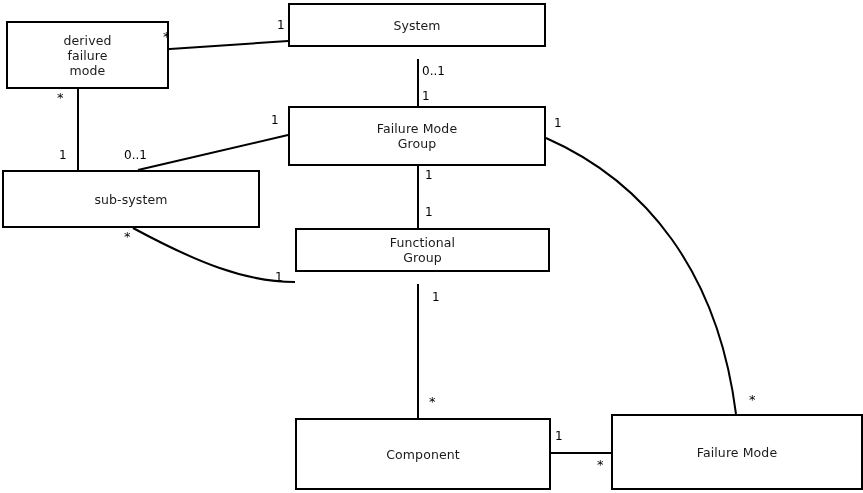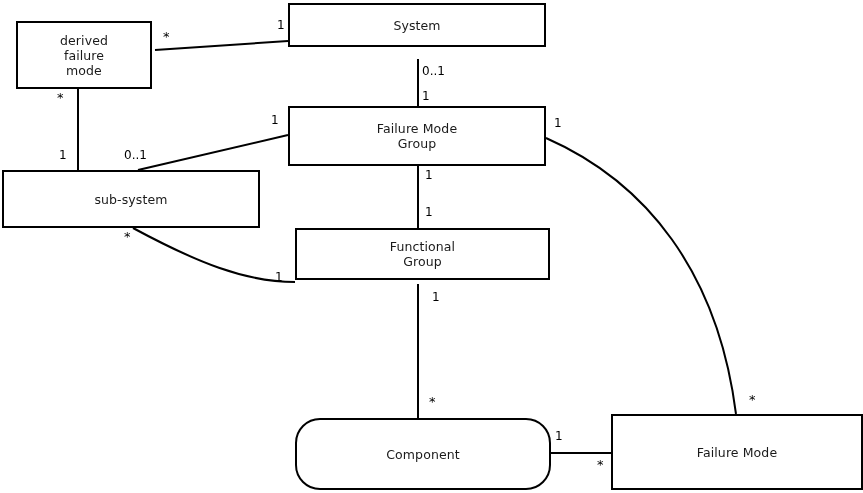--- a/index.html
+++ b/index.html
@@ -64,45 +64,45 @@
       <path d="M 78,89 L 78,170"></path>
       <path d="M 138,170 L 288,135"></path>
       <path d="M 418,166 L 418,228"></path>
       <path d="M 133,228 C 196,262 245,282 295,282"></path>
       <path d="M 418,284 L 418,418"></path>
       <path d="M 551,453 L 611,453"></path>
       <path d="M 546,138 C 646,182 718,272 736,414"></path>
     </g>
   </svg>
 
-  <div class="node" style="left:16px; top:21px; width:136px; height:68px;">
+  <div class="node" style="left:6px; top:21px; width:163px; height:68px;">
     <span class="node-label">derived
 failure
 mode</span>
   </div>
 
   <div class="node" style="left:288px; top:3px; width:258px; height:44px;">
     <span class="node-label">System</span>
   </div>
 
   <div class="node" style="left:288px; top:106px; width:258px; height:60px;">
     <span class="node-label">Failure Mode
 Group</span>
   </div>
 
   <div class="node" style="left:2px; top:170px; width:258px; height:58px;text-align:right;">
     <span class="node-label">sub-system</span>
   </div>
 
-  <div class="node" style="left:295px; top:228px; width:255px; height:52px;">
+  <div class="node" style="left:295px; top:228px; width:255px; height:44px;">
     <span class="node-label">Functional
 Group</span>
   </div>
 
-  <div class="node" style="left:295px; top:418px; width:256px; height:72px;border-radius:25px;">
+  <div class="node" style="left:295px; top:418px; width:256px; height:72px;">
     <span class="node-label">Component</span>
   </div>
 
   <div class="node" style="left:611px; top:414px; width:252px; height:76px;">
     <span class="node-label">Failure Mode</span>
   </div>
 
   <span class="mult star" style="left:163px; top:31px;">*</span>
   <span class="mult" style="left:277px; top:19px;">1</span>
   <span class="mult" style="left:422px; top:65px;">0..1</span>

